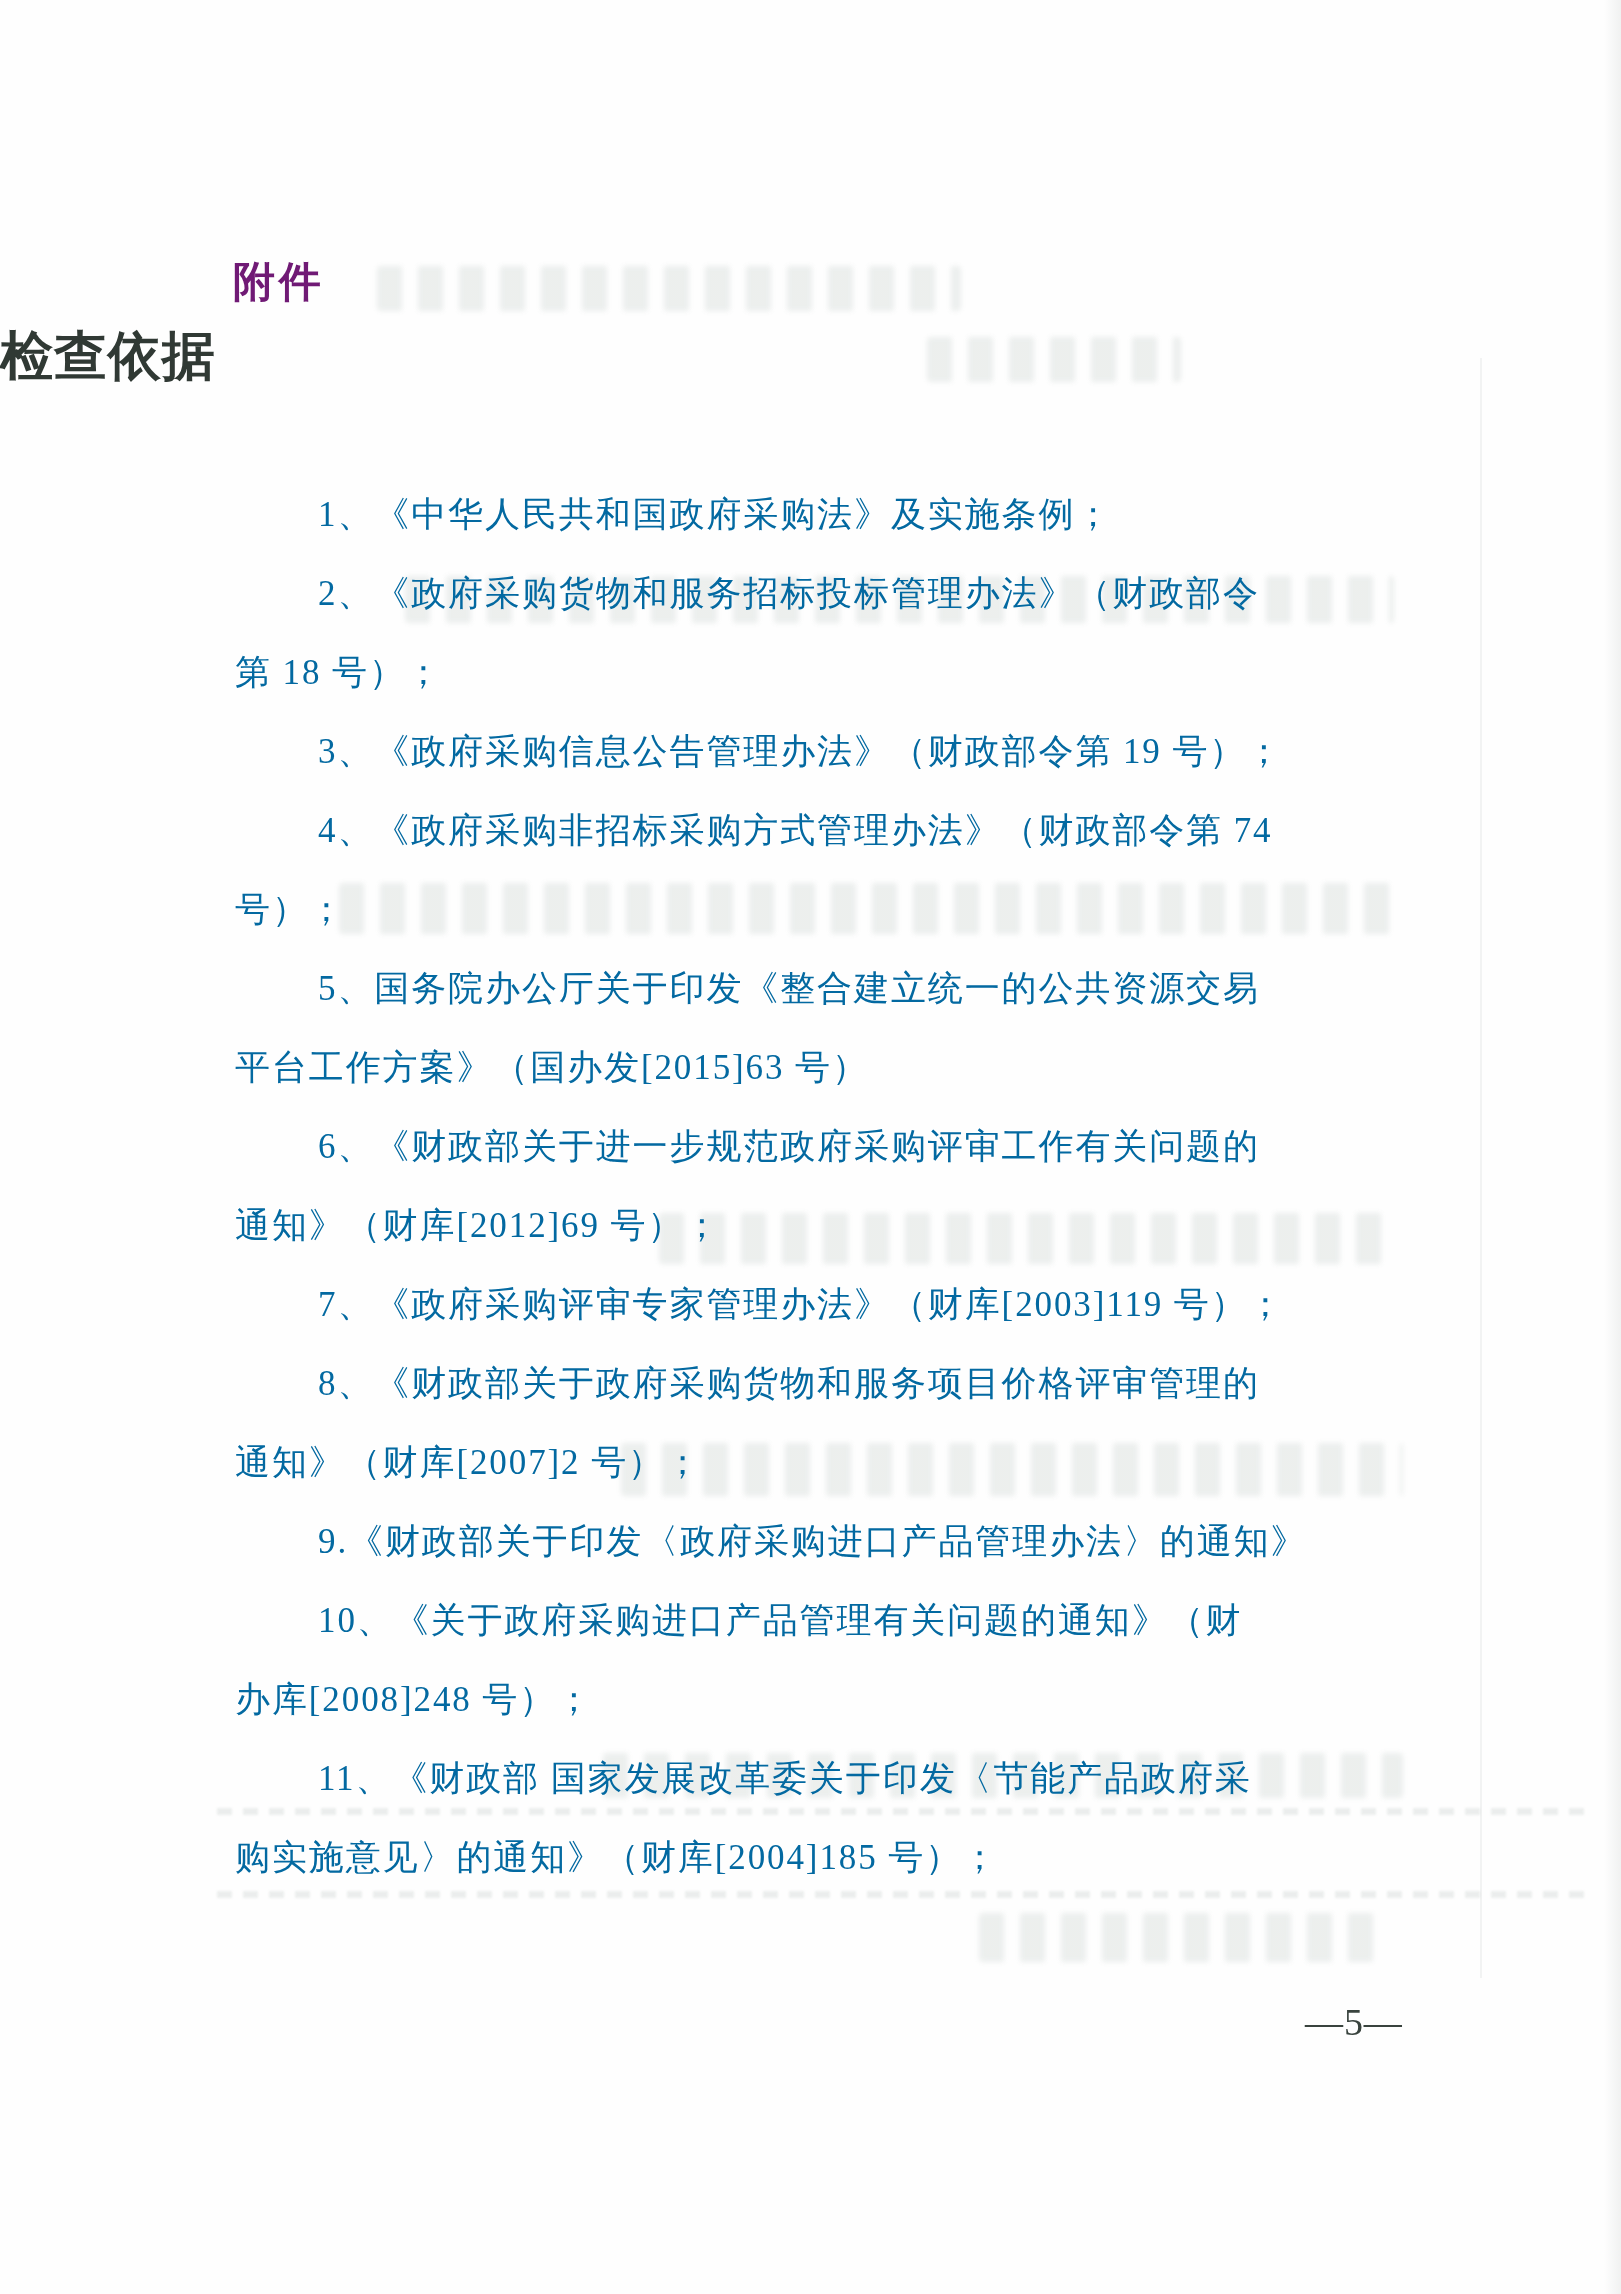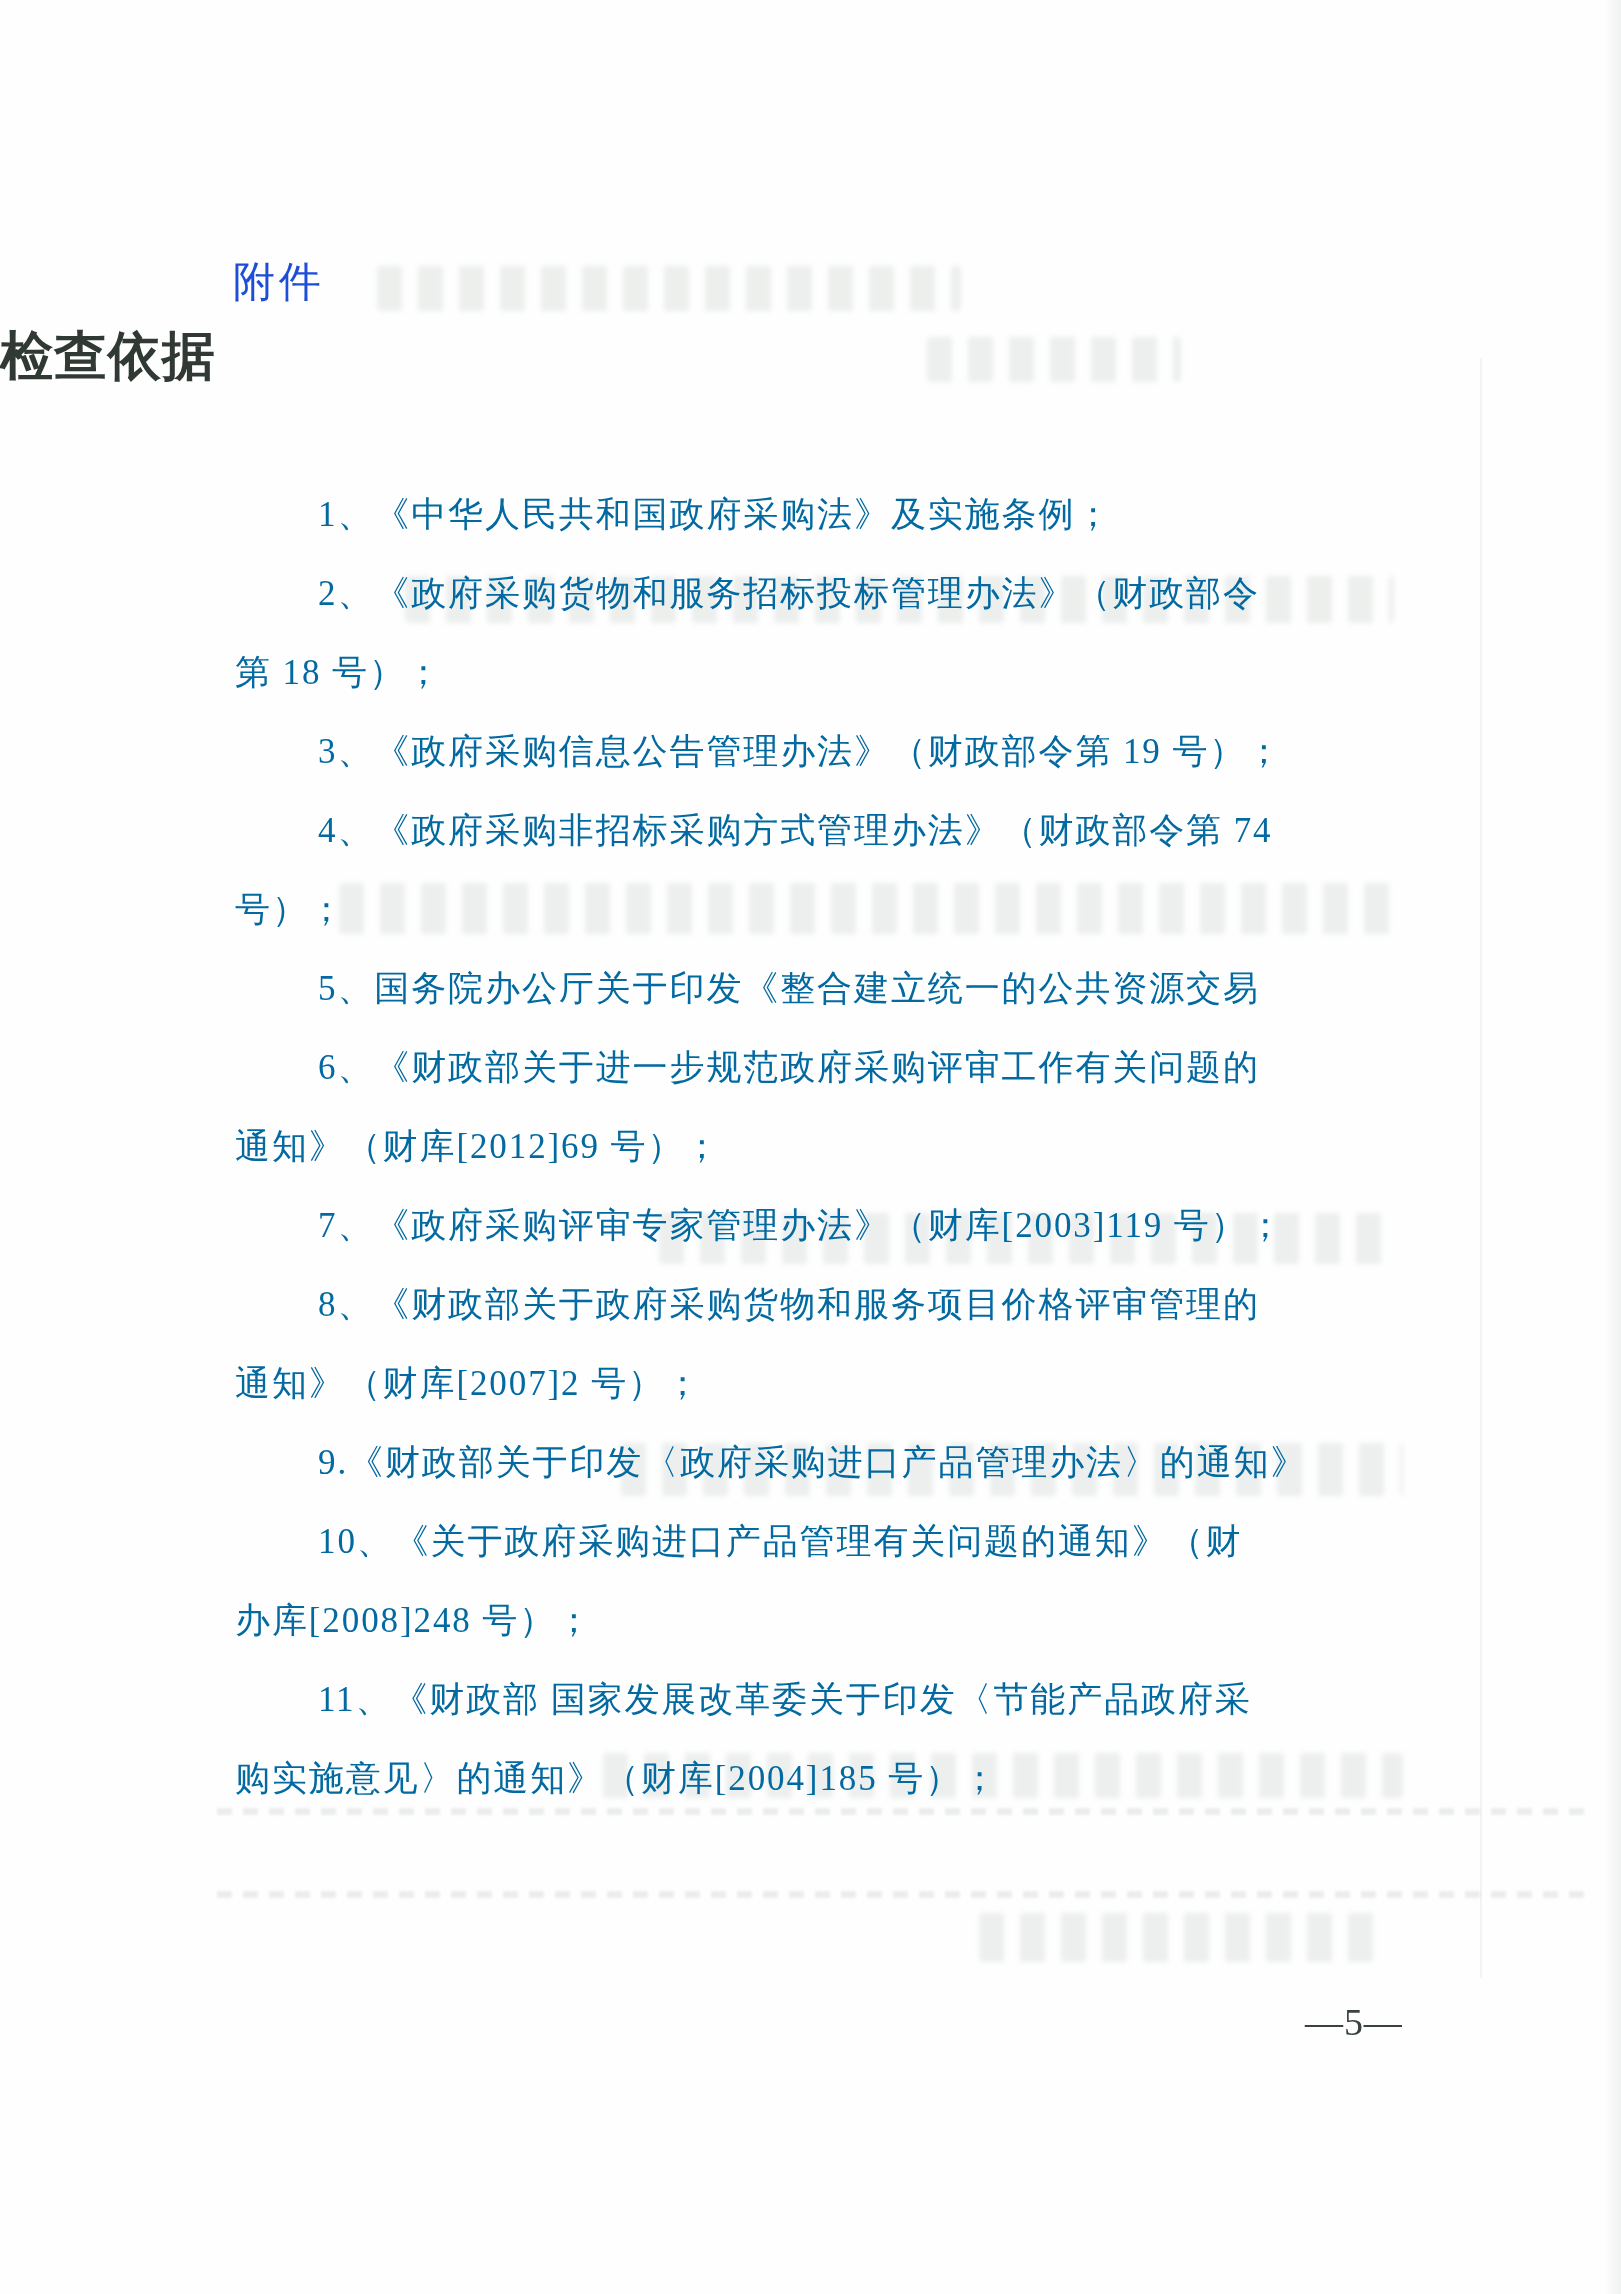--- a/index.html
+++ b/index.html
@@ -28,23 +28,23 @@
     position: absolute;
     left: 1480px; top: 358px;
     width: 1.9px; height: 1620px;
     background: rgba(140,150,146,0.10);
   }
   .attachment-label {
     position: absolute;
     left: 233px; top: 254px;
     font-family: "Liberation Sans", "DejaVu Sans", sans-serif;
     font-size: 42px;
-    font-weight: 400;
+    font-weight: 700;
     letter-spacing: 3.8px;
-    color: #1d4ed8;
+    color: #701a75;
     white-space: nowrap;
   }
   .doc-title {
     position: absolute;
     left: 0; top: 321px;
     width: 100%;
     text-align: left;
     font-size: 53px;
     font-weight: 700;
     letter-spacing: 0.9px;
@@ -116,20 +116,21 @@
   <div class="doc-title">检查依据</div>
 
   <div class="body-lines">
       <div class="line indent">1、《中华人民共和国政府采购法》及实施条例；</div>
       <div class="line indent">2、《政府采购货物和服务招标投标管理办法》（财政部令</div>
       <div class="line">第 18 号）；</div>
       <div class="line indent">3、《政府采购信息公告管理办法》（财政部令第 19 号）；</div>
       <div class="line indent">4、《政府采购非招标采购方式管理办法》（财政部令第 74</div>
       <div class="line">号）；</div>
       <div class="line indent">5、国务院办公厅关于印发《整合建立统一的公共资源交易</div>
+      <div class="line">平台工作方案》（国办发[2015]63 号）</div>
       <div class="line indent">6、《财政部关于进一步规范政府采购评审工作有关问题的</div>
       <div class="line">通知》（财库[2012]69 号）；</div>
       <div class="line indent">7、《政府采购评审专家管理办法》（财库[2003]119 号）；</div>
       <div class="line indent">8、《财政部关于政府采购货物和服务项目价格评审管理的</div>
       <div class="line">通知》（财库[2007]2 号）；</div>
       <div class="line indent">9.《财政部关于印发〈政府采购进口产品管理办法〉的通知》</div>
       <div class="line indent">10、《关于政府采购进口产品管理有关问题的通知》（财</div>
       <div class="line">办库[2008]248 号）；</div>
       <div class="line indent">11、《财政部 国家发展改革委关于印发〈节能产品政府采</div>
       <div class="line">购实施意见〉的通知》（财库[2004]185 号）；</div>

